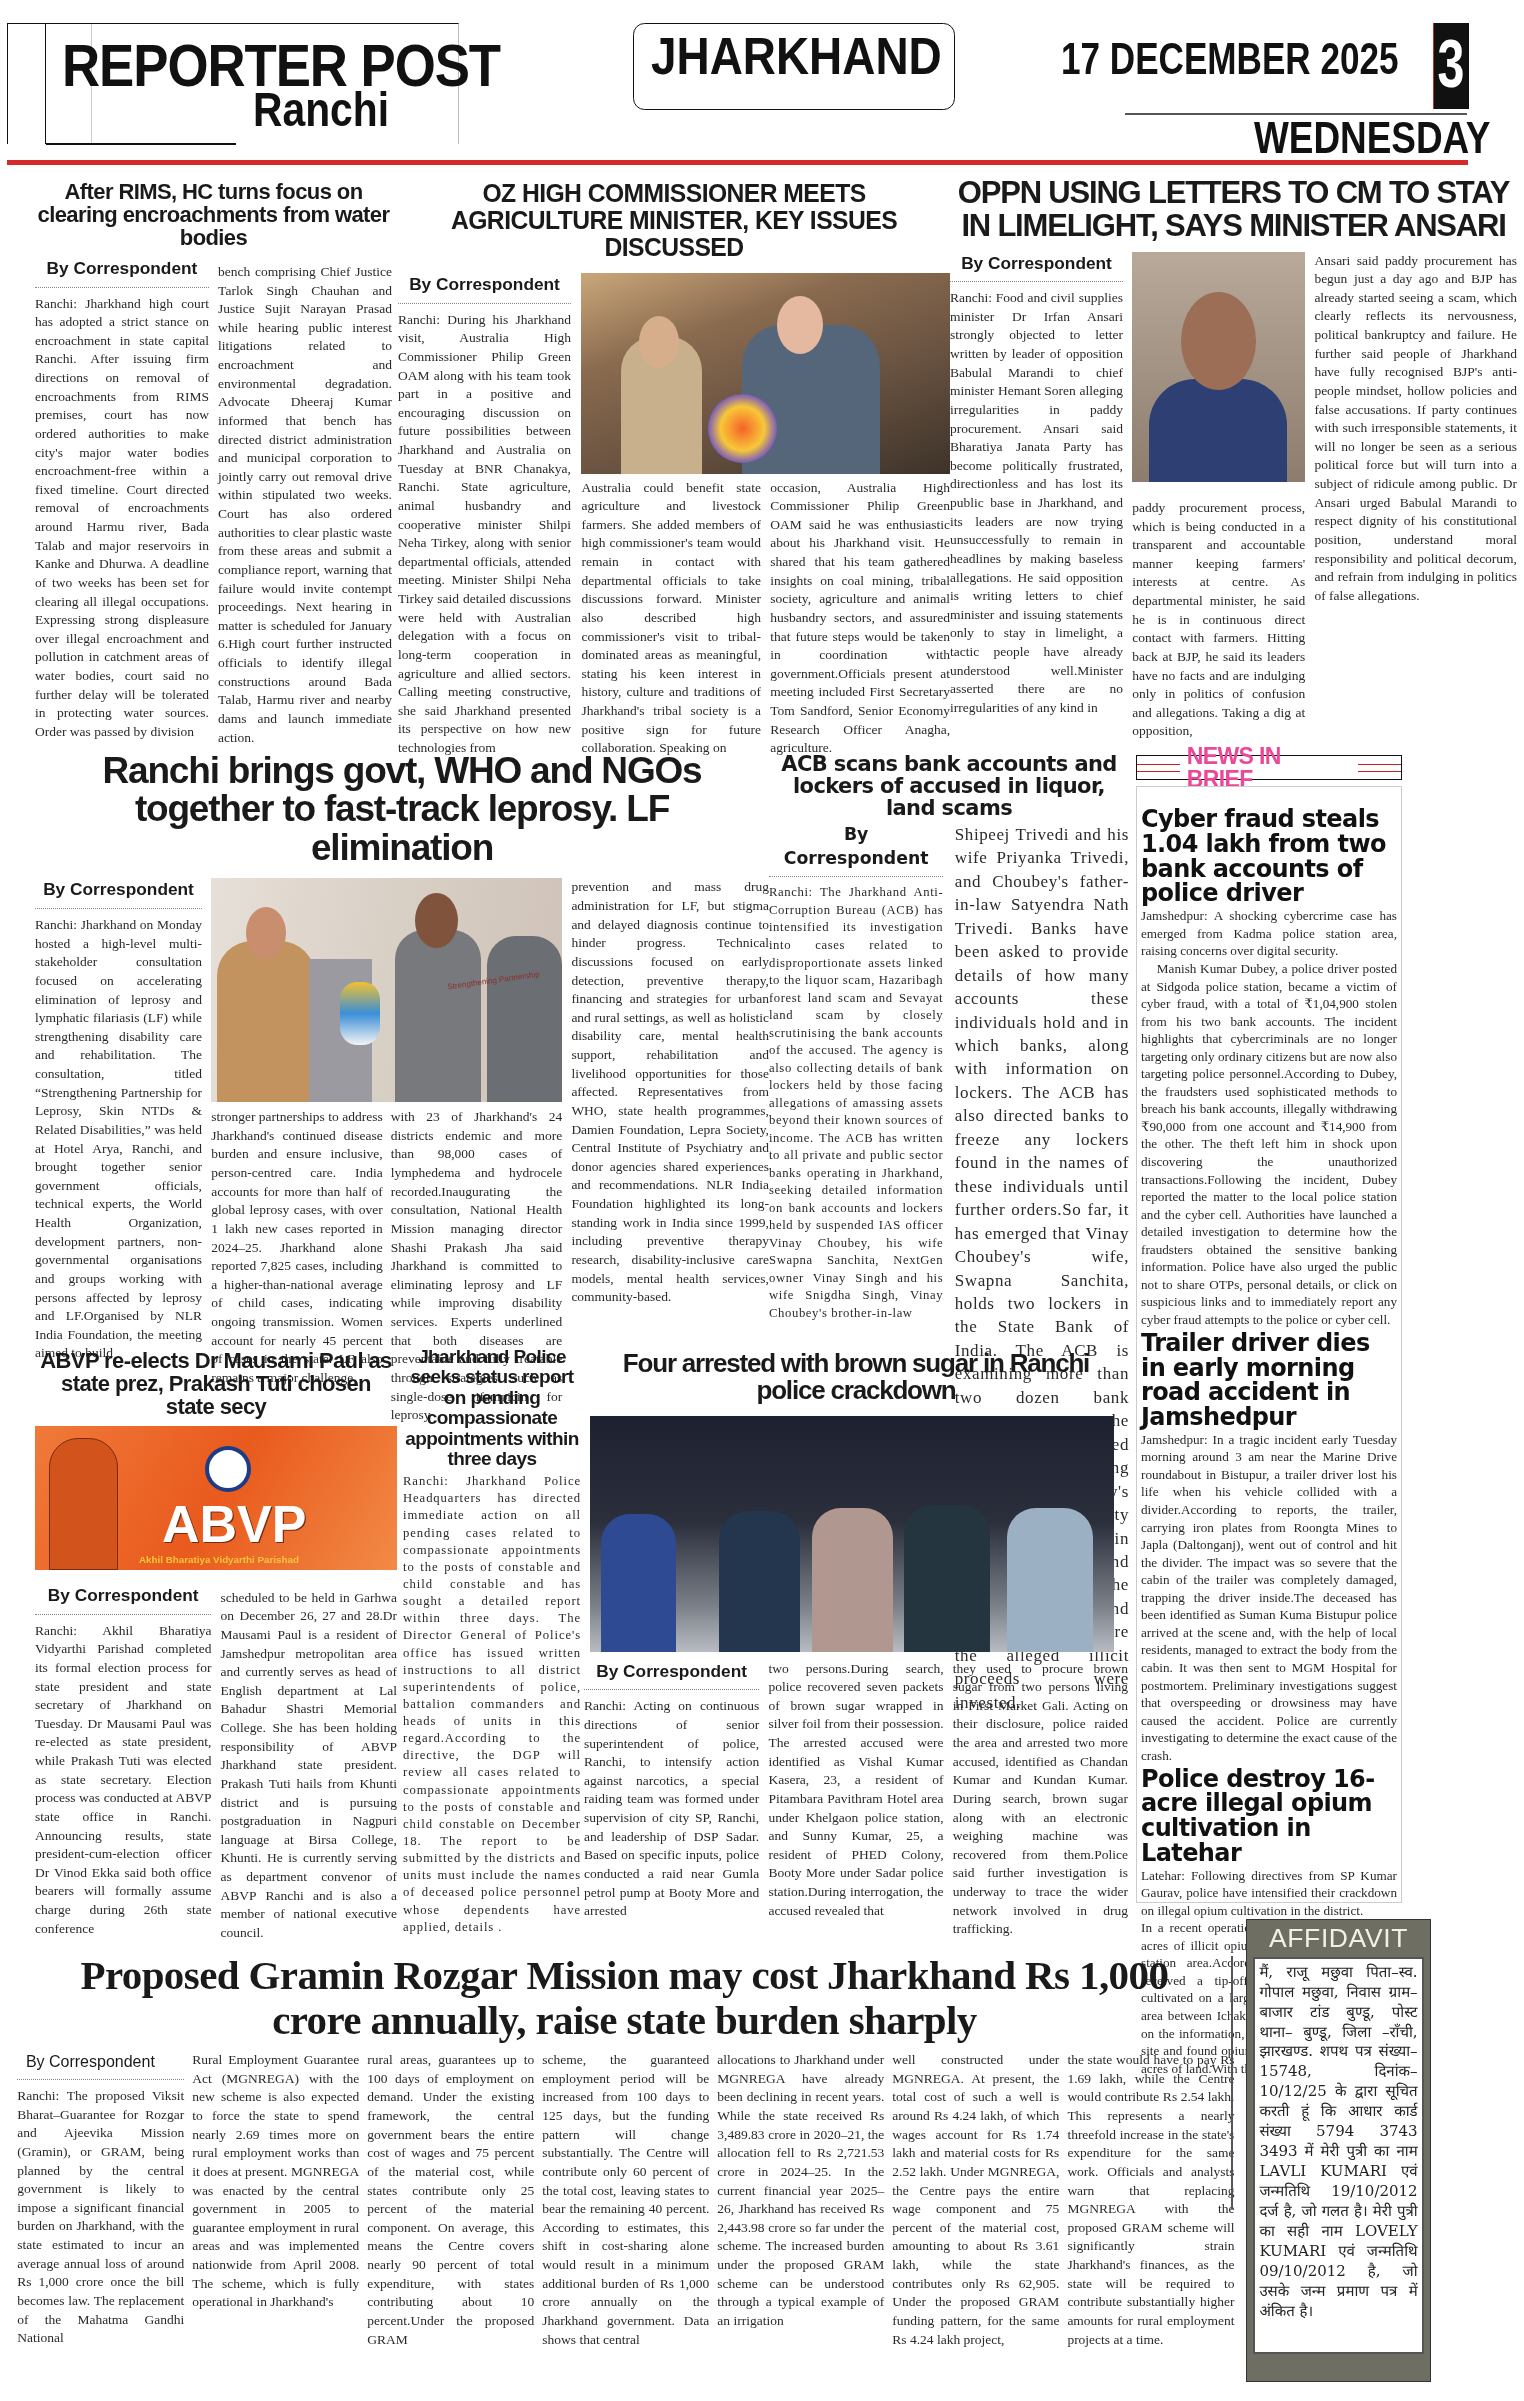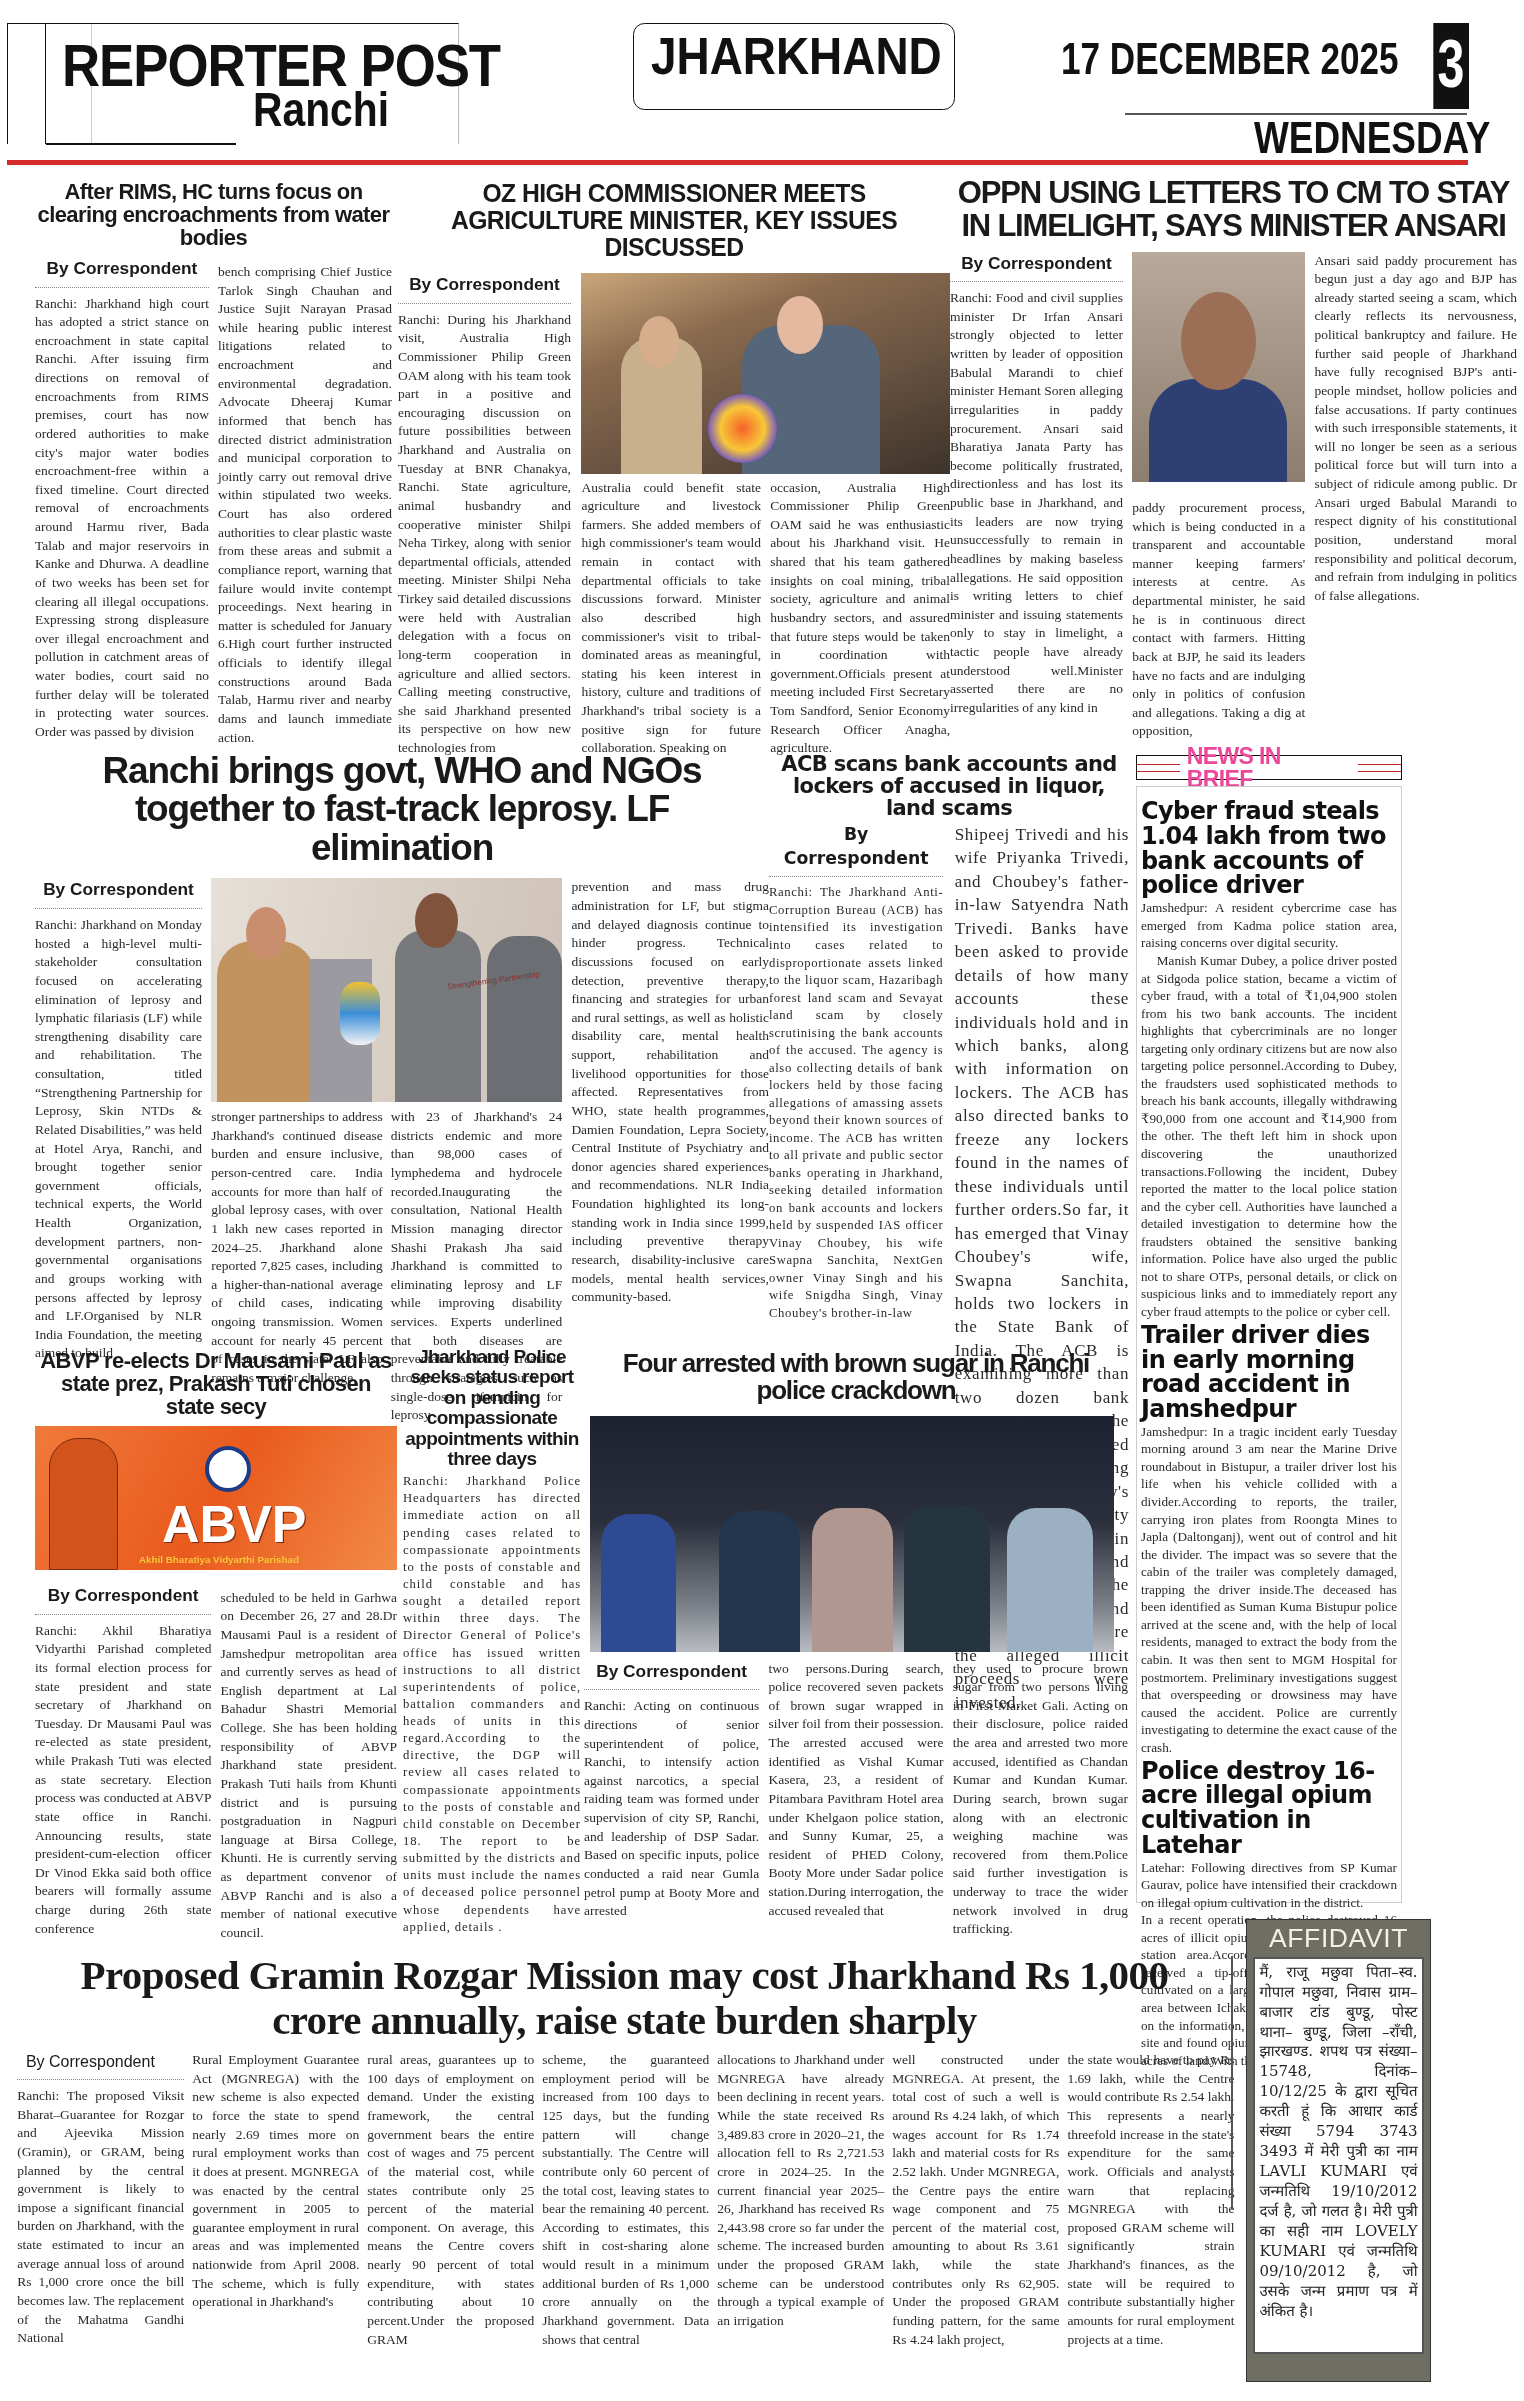--- a/index.html
+++ b/index.html
@@ -150,24 +150,24 @@
       <p>Shipeej Trivedi and his wife Priyanka Trivedi, and Choubey's father-in-law Satyendra Nath Trivedi. Banks have been asked to provide details of how many accounts these individuals hold and in which banks, along with information on lockers. The ACB has also directed banks to freeze any lockers found in the names of these individuals until further orders.So far, it has emerged that Vinay Choubey's wife, Swapna Sanchita, holds two lockers in the State Bank of India. The ACB is examining more than two dozen bank accounts to assess the extent of alleged corruption during Vinay Choubey's tenure as deputy commissioner in different districts and as secretary in the excise department, and to trace how and where the alleged illicit proceeds were invested.</p>
     </div>
   </div>
 </div>
 
 <div class="abs" style="left:1136px;top:755px;width:266px;height:25px;border:1.7px solid #111;display:flex;align-items:center;justify-content:center;gap:7px">
   <span style="display:block;width:43px;height:8px;border-top:1.7px solid #c42222;border-bottom:1.7px solid #c42222;position:relative"></span>
   <span class="mono" style="font-size:23px;color:#ec4899;line-height:1;letter-spacing:-0.6px">NEWS IN BRIEF</span>
   <span style="display:block;width:43px;height:8px;border-top:1.7px solid #c42222;border-bottom:1.7px solid #c42222"></span>
 </div>
-<div class="abs" style="left:1136px;top:786px;width:266px;height:1117px;border:1.2px solid #ccc;padding:10px 4px">
+<div class="abs" style="left:1136px;top:786px;width:266px;height:1117px;border:1.2px solid #ccc;padding:18px 4px">
   <div>
     <div class="bh">Cyber fraud steals 1.04 lakh from two bank accounts of police driver</div>
-    <p class="brief">Jamshedpur: A resident cybercrime case has emerged from Kadma police station area, raising concerns over digital security.</p>
+    <p class="brief">Jamshedpur: A shocking cybercrime case has emerged from Kadma police station area, raising concerns over digital security.</p>
     <p class="brief ind">Manish Kumar Dubey, a police driver posted at Sidgoda police station, became a victim of cyber fraud, with a total of ₹1,04,900 stolen from his two bank accounts. The incident highlights that cybercriminals are no longer targeting only ordinary citizens but are now also targeting police personnel.According to Dubey, the fraudsters used sophisticated methods to breach his bank accounts, illegally withdrawing ₹90,000 from one account and ₹14,900 from the other. The theft left him in shock upon discovering the unauthorized transactions.Following the incident, Dubey reported the matter to the local police station and the cyber cell. Authorities have launched a detailed investigation to determine how the fraudsters obtained the sensitive banking information. Police have also urged the public not to share OTPs, personal details, or click on suspicious links and to immediately report any cyber fraud attempts to the police or cyber cell.</p>
   </div>
   <div>
     <div class="bh">Trailer driver dies in early morning road accident in Jamshedpur</div>
     <p class="brief">Jamshedpur: In a tragic incident early Tuesday morning around 3 am near the Marine Drive roundabout in Bistupur, a trailer driver lost his life when his vehicle collided with a divider.According to reports, the trailer, carrying iron plates from Roongta Mines to Japla (Daltonganj), went out of control and hit the divider. The impact was so severe that the cabin of the trailer was completely damaged, trapping the driver inside.The deceased has been identified as Suman Kuma Bistupur police arrived at the scene and, with the help of local residents, managed to extract the body from the cabin. It was then sent to MGM Hospital for postmortem. Preliminary investigations suggest that overspeeding or drowsiness may have caused the accident. Police are currently investigating to determine the exact cause of the crash.</p>
   </div>
   <div>
     <div class="bh">Police destroy 16-acre illegal opium cultivation in Latehar</div>
     <p class="brief">Latehar: Following directives from SP Kumar Gaurav, police have intensified their crackdown on illegal opium cultivation in the district.</p>
     <p class="brief">In a recent operation, the police destroyed 16 acres of illicit opium plants in Herhanj police station area.According to officials, the SP received a tip-off that opium was being cultivated on a large scale in the dense forest area between Ichak and Dorag villages. Acting on the information, the police team reached the site and found opium plants flourishing over 16 acres of land.With the help of tractors,</p>

